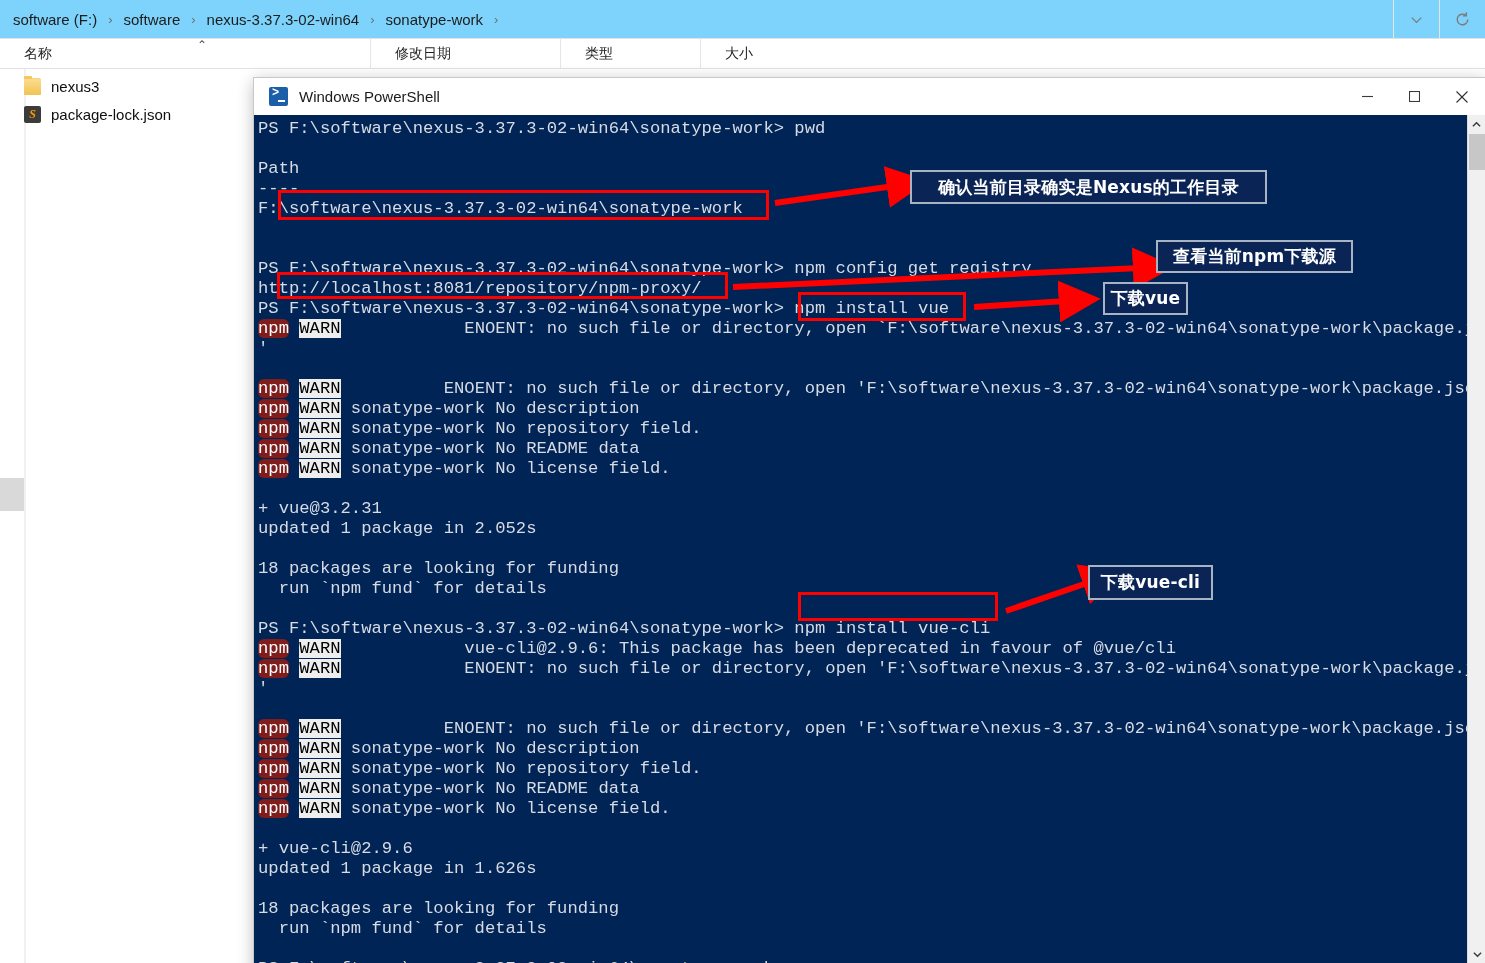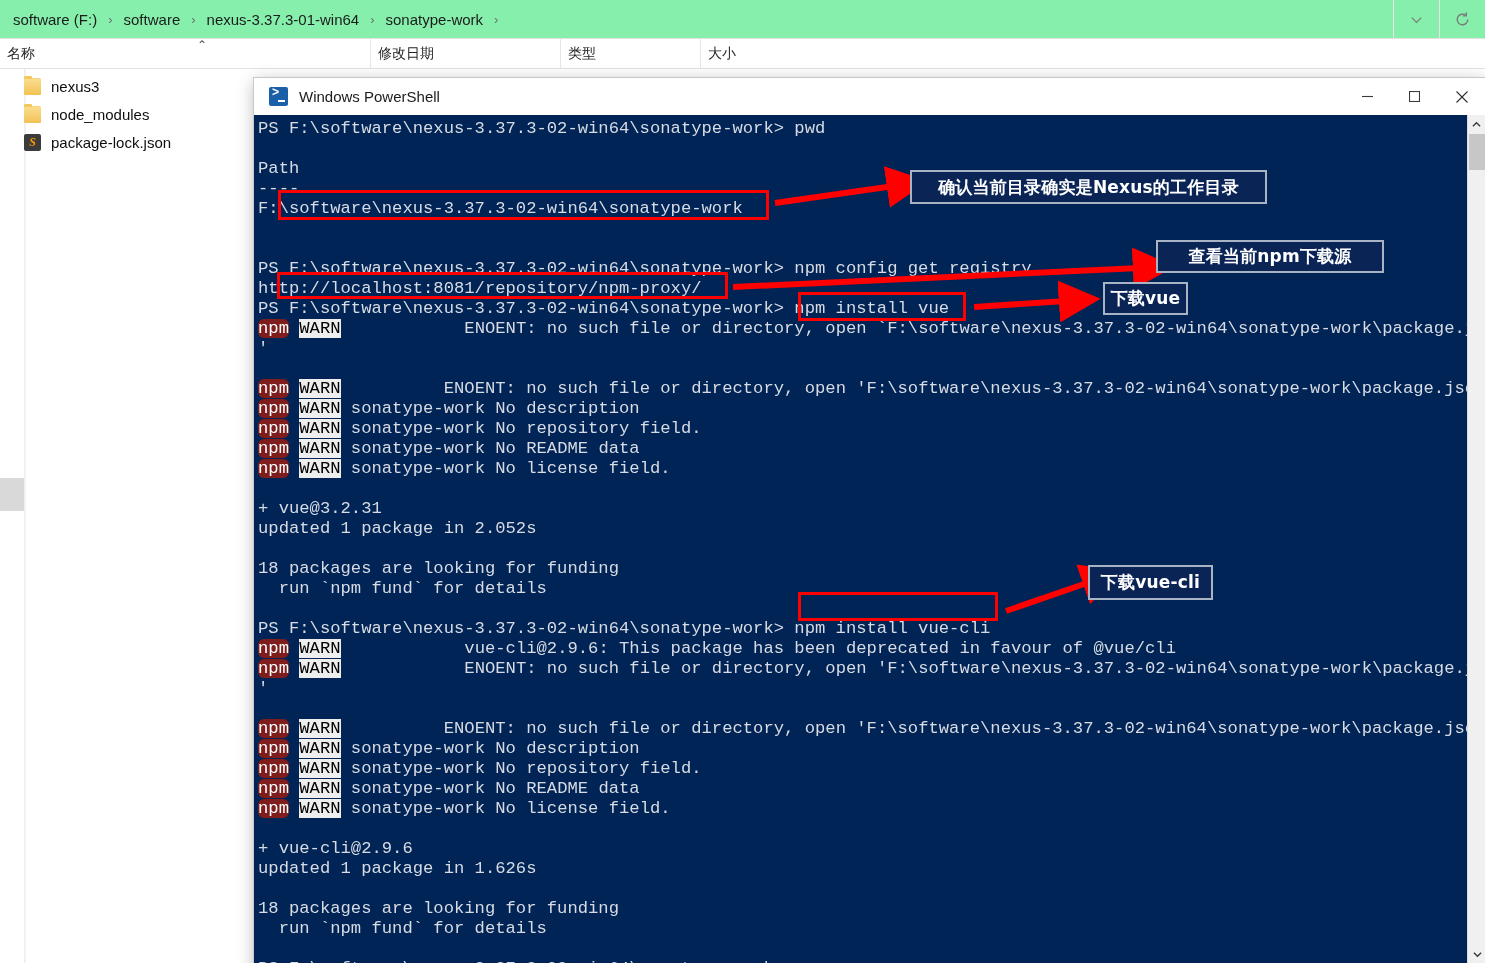--- a/index.html
+++ b/index.html
@@ -7,21 +7,21 @@
     width: 1485px; height: 963px;
     background: #ffffff;
     font-family: "Liberation Sans", sans-serif;
     overflow: hidden;
   }
   #root { position: relative; width: 1485px; height: 963px; background: #fff; }
 
   
   .explorer-addressbar {
     position: absolute; left: 0; top: 0; width: 1485px; height: 39px;
-    background: #86efac; border-bottom: 1px solid #e2e2e2;
+    background: #7dd3fc; border-bottom: 1px solid #e2e2e2;
     display: flex; align-items: center;
   }
   .crumbs { display: flex; align-items: center; padding-left: 9px; height: 100%; }
   .crumb {
     font-size: 15px; color: #1c1c1c; padding: 2px 4px; white-space: nowrap;
   }
   .crumb-sep {
     font-size: 13px; color: #6d6d6d; padding: 0 7px; user-select: none;
   }
   .addr-right { margin-left: auto; display: flex; height: 100%; align-items: stretch; }
@@ -32,21 +32,21 @@
   .addr-btn svg { display: block; }
 
   
   .col-header {
     position: absolute; left: 0; top: 39px; width: 1485px; height: 30px;
     background: #ffffff; border-bottom: 1px solid #e2e2e2;
     display: flex; align-items: flex-end;
   }
   .col {
     font-size: 14px; color: #1f1f1f; height: 30px; line-height: 30px;
-    border-left: 1px solid #e6e6e6; padding-left: 7px; position: relative;
+    border-left: 1px solid #e6e6e6; padding-left: 24px; position: relative;
   }
   .col.first { border-left: none; }
   .sort-caret {
     position: absolute; left: 197px; top: 1px; font-size: 12px; color: #555;
     line-height: 12px;
   }
   .files {
     position: absolute; left: 0; top: 72px; width: 250px;
   }
   .file-row {
@@ -159,21 +159,21 @@
 
   <div class="gutter-line"></div>
   <div class="gutter-block"></div>
 
   <div class="explorer-addressbar">
     <div class="crumbs">
       <span class="crumb">software (F:)</span>
       <span class="crumb-sep">›</span>
       <span class="crumb">software</span>
       <span class="crumb-sep">›</span>
-      <span class="crumb">nexus-3.37.3-01-win64</span>
+      <span class="crumb">nexus-3.37.3-02-win64</span>
       <span class="crumb-sep">›</span>
       <span class="crumb">sonatype-work</span>
       <span class="crumb-sep">›</span>
     </div>
     <div class="addr-right">
       <div class="addr-btn">
         <svg width="15" height="15" viewBox="0 0 16 16">
           <path d="M3 6 L8 11 L13 6" fill="none" stroke="#7a7a7a" stroke-width="1.3"></path>
         </svg>
       </div>
@@ -199,24 +199,20 @@
     </div>
     <div class="col" style="width:100px">
       <span>大小</span>
     </div>
   </div>
 
   <div class="files">
     <div class="file-row">
       <span class="ico ico-folder"></span>
       <span>nexus3</span>
-    </div>
-    <div class="file-row">
-      <span class="ico ico-folder"></span>
-      <span>node_modules</span>
     </div>
     <div class="file-row">
       <span class="ico ico-sublime">S</span>
       <span>package-lock.json</span>
     </div>
   </div>
 
   <div class="ps-window">
 
     <div class="ps-title">
@@ -278,18 +274,18 @@
       <line x1="747" y1="203" x2="866" y2="186" stroke="#ff0000" stroke-width="6" marker-end="url(#ah)"></line>
 
       <line x1="705" y1="287" x2="1112" y2="268" stroke="#ff0000" stroke-width="6" marker-end="url(#ah)"></line>
 
       <line x1="946" y1="307" x2="1038" y2="301" stroke="#ff0000" stroke-width="6" marker-end="url(#ah)"></line>
 
       <line x1="978" y1="611" x2="1062" y2="582" stroke="#ff0000" stroke-width="6" marker-end="url(#ah)"></line>
     </svg>
 
     <div class="callout" style="left:882px; top:170px; width:357px; height:34px;">确认当前目录确实是Nexus的工作目录</div>
-    <div class="callout" style="left:1128px; top:240px; width:228px; height:33px;">查看当前npm下载源</div>
+    <div class="callout" style="left:1128px; top:240px; width:197px; height:33px;">查看当前npm下载源</div>
     <div class="callout" style="left:1075px; top:282px; width:85px; height:33px;">下载vue</div>
     <div class="callout" style="left:1060px; top:565px; width:125px; height:35px;">下载vue-cli</div>
   </div>
 
 </div>
 
 </body></html>

